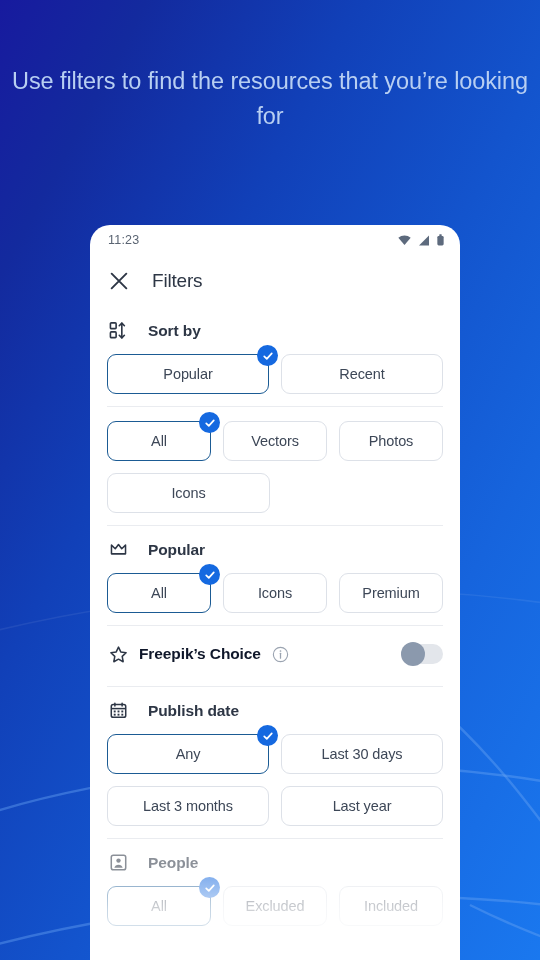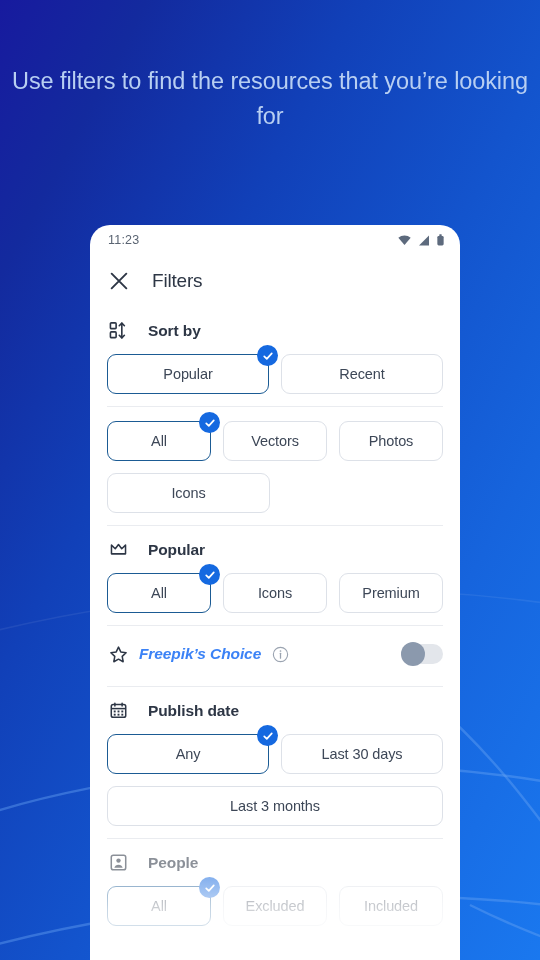--- a/index.html
+++ b/index.html
@@ -172,23 +172,22 @@
   #choice-row {
     display: flex;
     align-items: center;
     height: 56px;
     gap: 11px;
     padding-left: 2px;
   }
   #choice-label {
     font-size: 15.5px;
     font-weight: bold;
-    color: #3b82f6;
+    color: #0f172a;
     letter-spacing: -0.1px;
-    font-style: italic;
   }
   #info-icon { width: 17px; height: 17px; display:block; cursor: pointer; }
   #choice-spacer { flex: 1; }
   #toggle {
     width: 42px;
     height: 20px;
     border-radius: 11px;
     background: #e3e6eb;
     position: relative;
     cursor: pointer;
@@ -381,20 +380,23 @@
           </span>
         </div>
         <div class="chip w-half">
           <span>Last 30 days</span>
         </div>
       </div>
       <div class="chip-row">
         <div class="chip w-half">
           <span>Last 3 months</span>
         </div>
+        <div class="chip w-half">
+          <span>Last year</span>
+        </div>
       </div>
       <div class="divider"></div>
     </div>
 
     <div class="section faded">
       <div class="section-head">
         <svg class="section-icon" viewBox="0 0 20 20">
           <rect x="2.4" y="2.4" width="15.2" height="15.2" rx="2.2" fill="none" stroke="#2d3645" stroke-width="1.6"></rect>
           <circle cx="10" cy="8" r="2.3" fill="#2d3645"></circle>
           <path d="M5.6 15.6 a4.6 4.6 0 0 1 8.8 0 Z" fill="#2d3645"></path>

